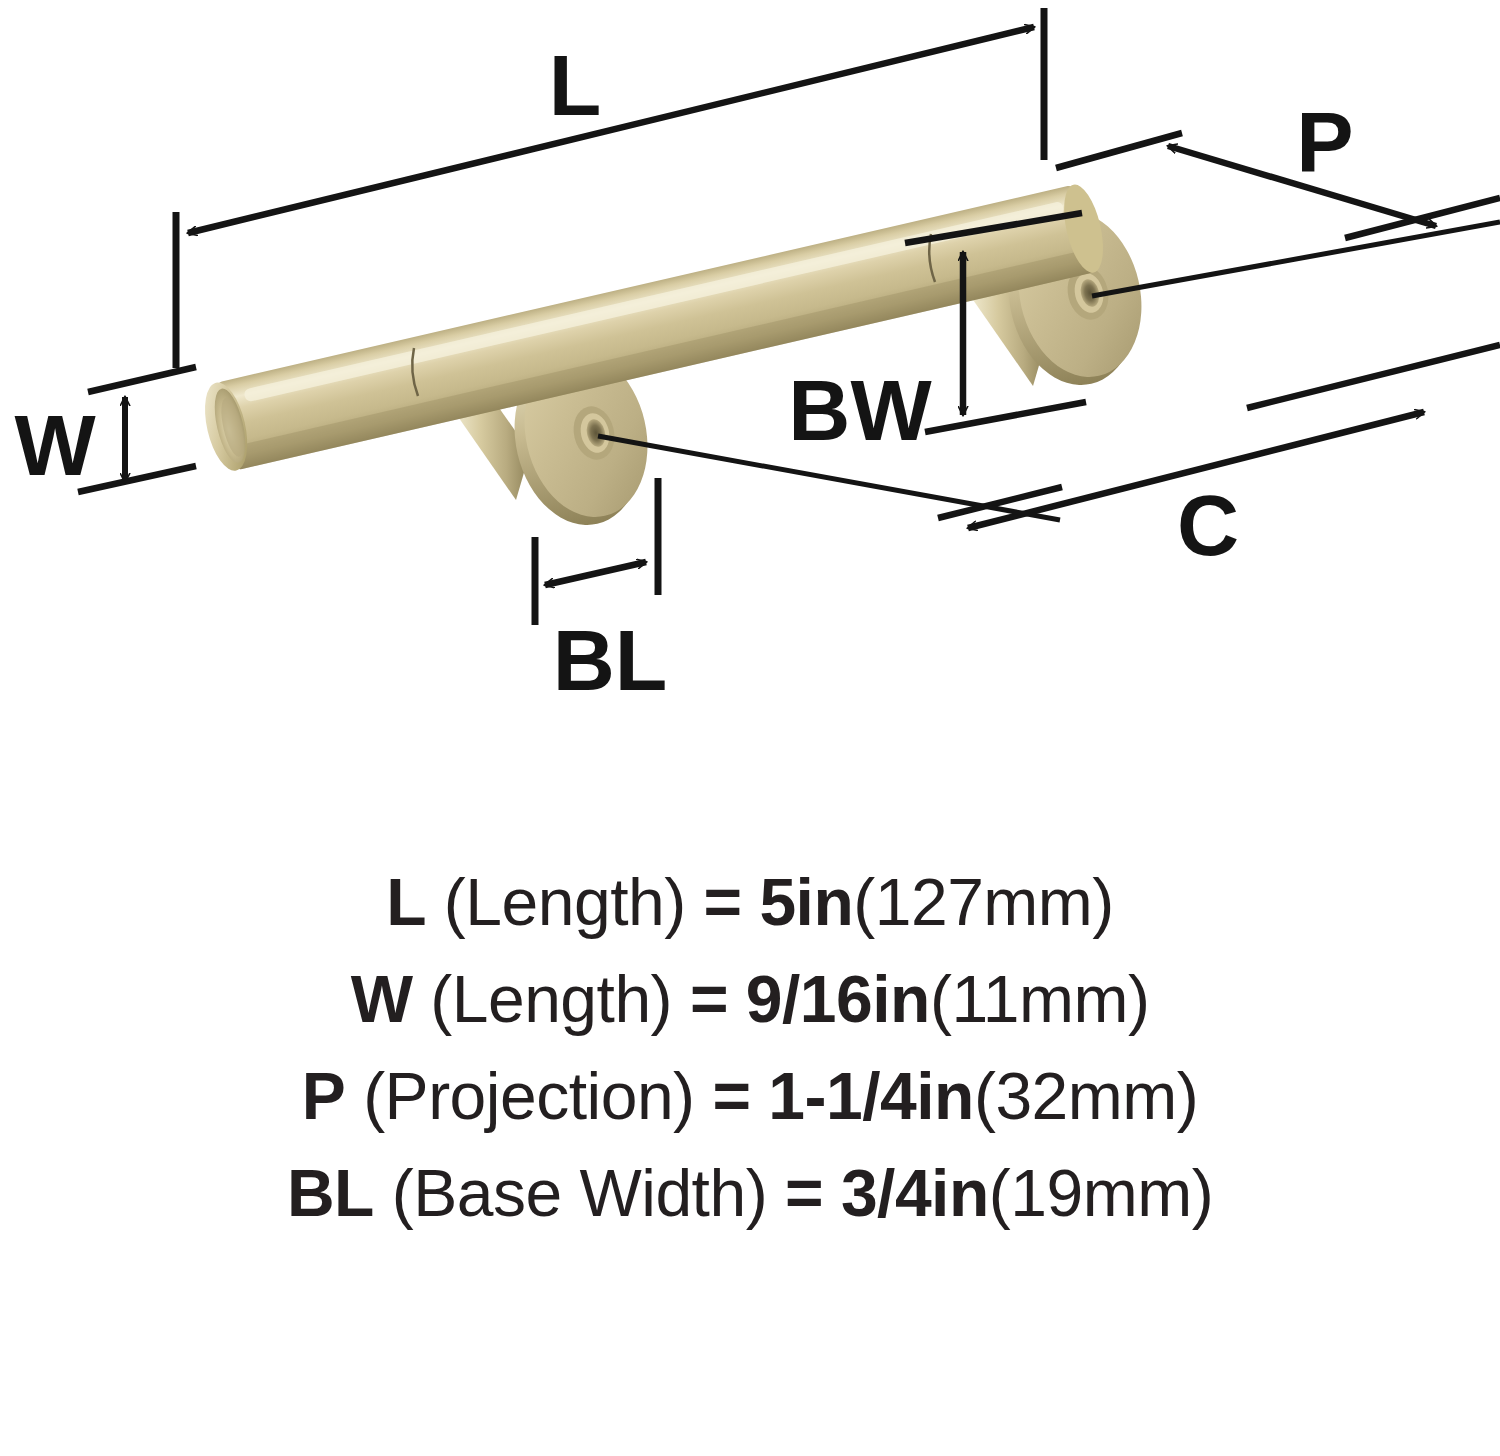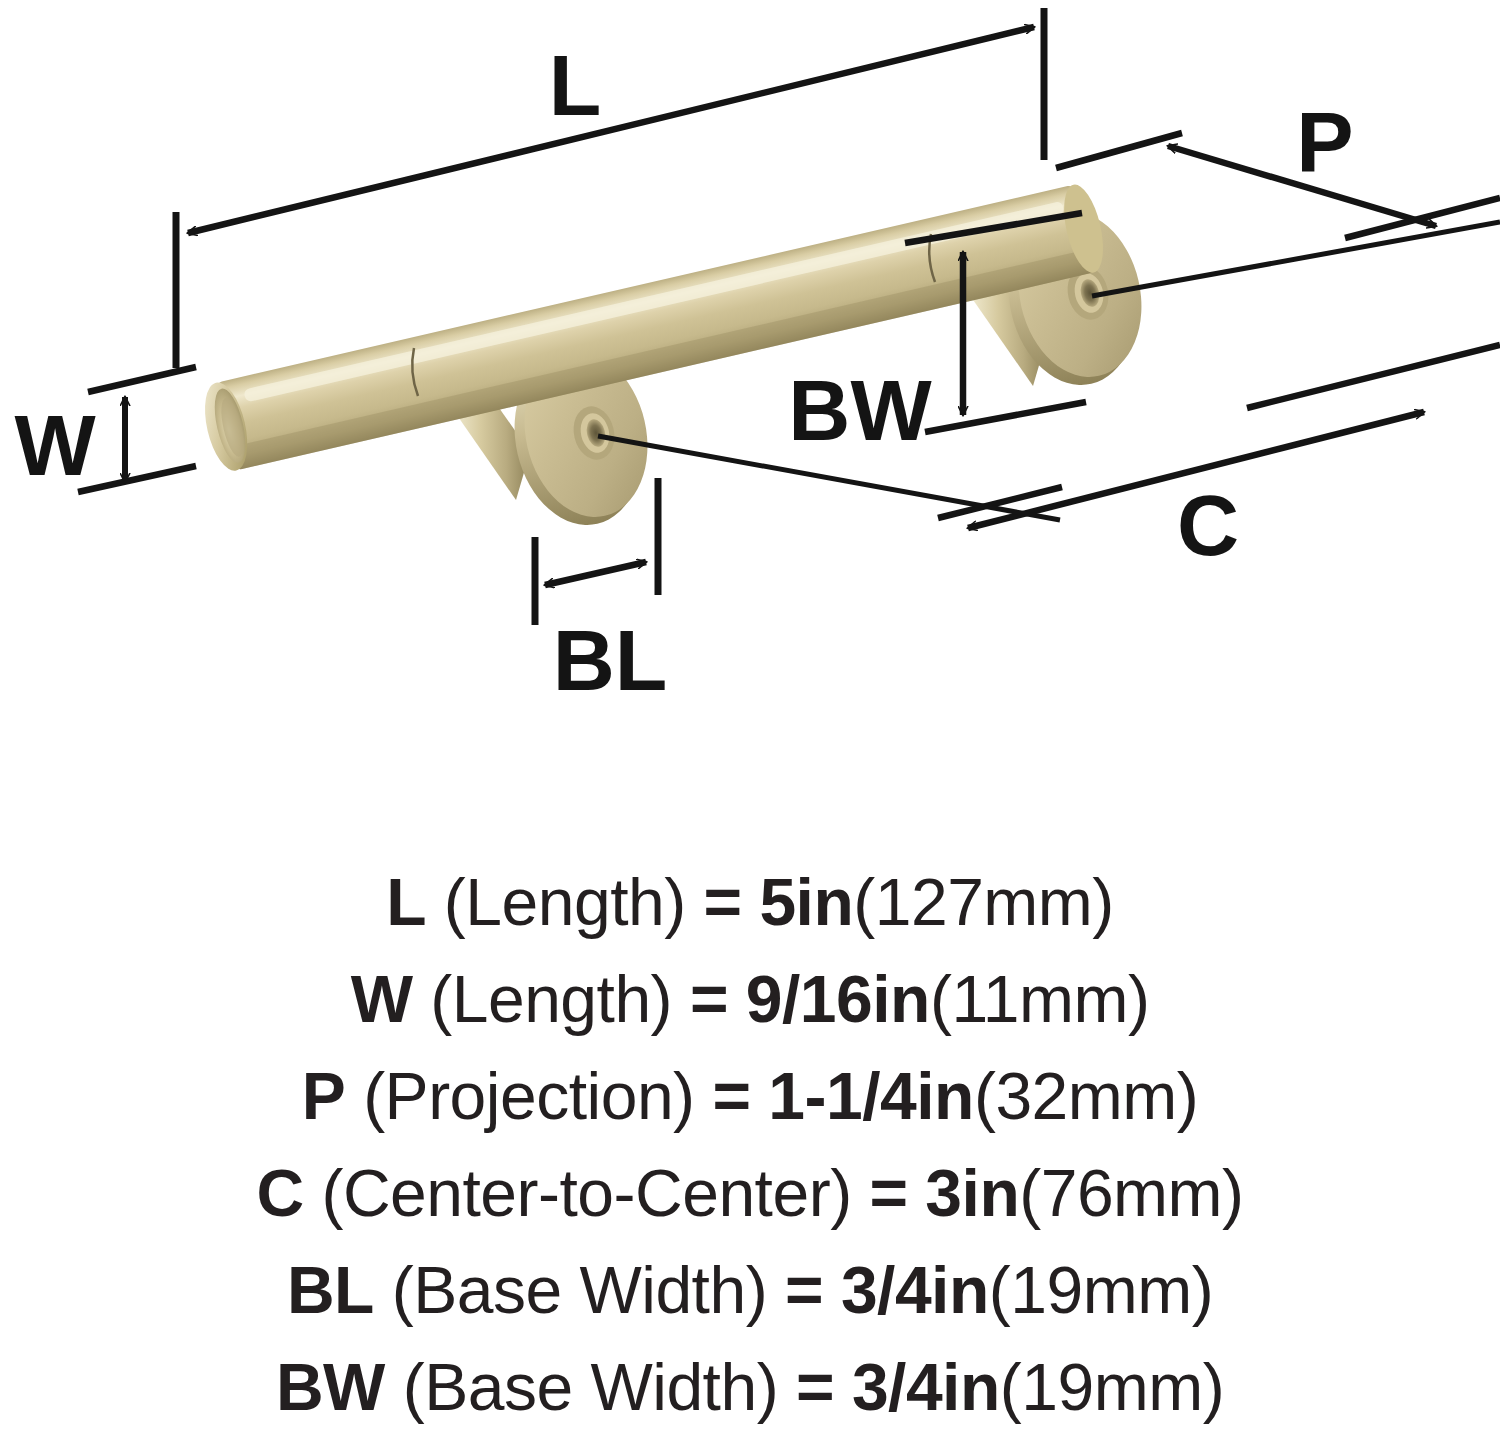--- a/index.html
+++ b/index.html
@@ -252,35 +252,23 @@
       <span class="spec-imperial">9/16in</span><span class="spec-metric">(11mm)</span>
     </div>
 
     <div class="spec-line">
       <span class="spec-code">P</span>
       <span class="spec-desc">(Projection)</span>
       <span class="spec-eq">=</span>
       <span class="spec-imperial">1-1/4in</span><span class="spec-metric">(32mm)</span>
     </div>
 
-    <div class="spec-line">
-      <span class="spec-code">C</span>
-      <span class="spec-desc">(Center-to-Center)</span>
-      <span class="spec-eq">=</span>
-      <span class="spec-imperial">3in</span><span class="spec-metric">(76mm)</span>
-    </div>
 
     <div class="spec-line">
       <span class="spec-code">BL</span>
       <span class="spec-desc">(Base Width)</span>
       <span class="spec-eq">=</span>
       <span class="spec-imperial">3/4in</span><span class="spec-metric">(19mm)</span>
     </div>
 
-    <div class="spec-line">
-      <span class="spec-code">BW</span>
-      <span class="spec-desc">(Base Width)</span>
-      <span class="spec-eq">=</span>
-      <span class="spec-imperial">3/4in</span><span class="spec-metric">(19mm)</span>
-    </div>
 
   </div>
 </div>
 
 </body></html>

